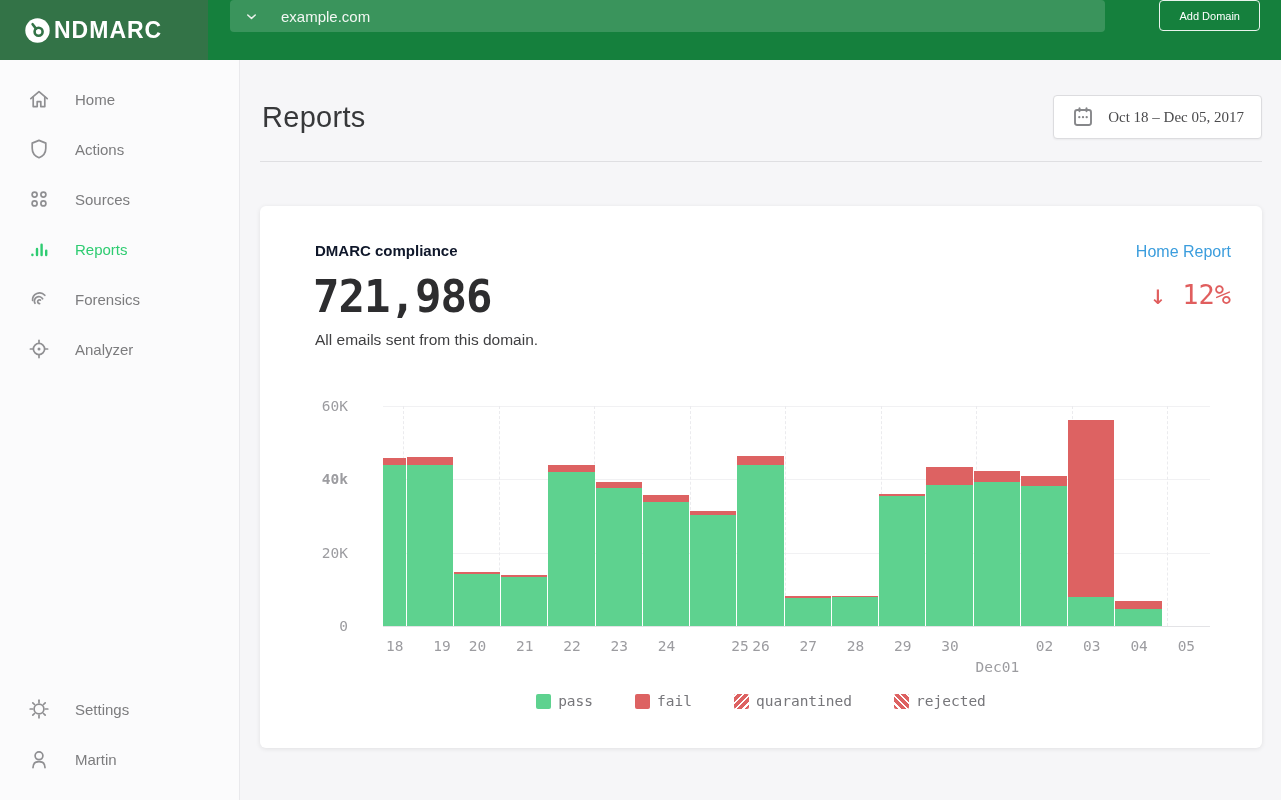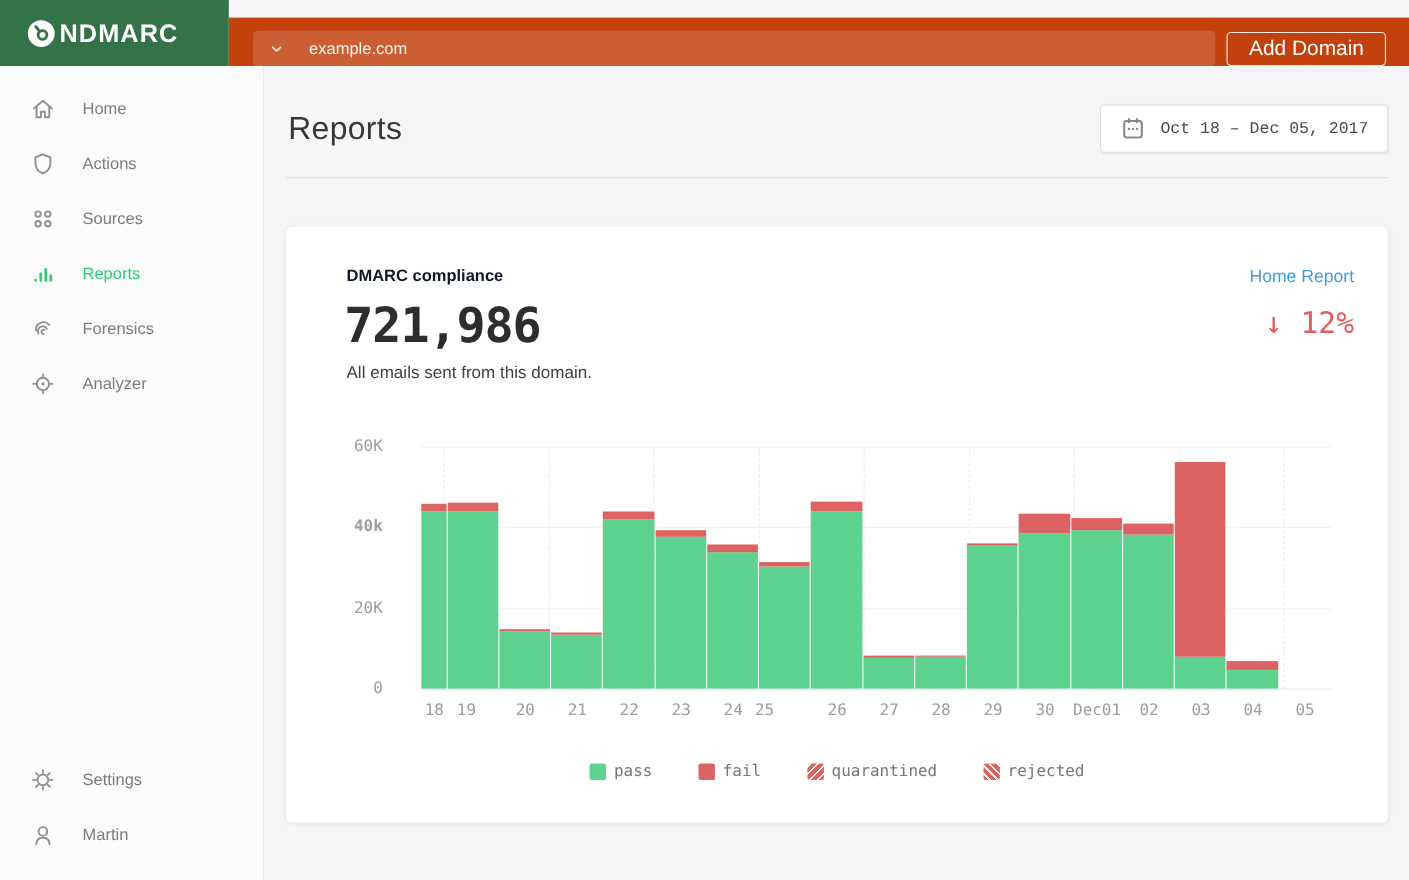--- a/index.html
+++ b/index.html
@@ -4,43 +4,43 @@
 <style>
   * { box-sizing: border-box; margin: 0; padding: 0; }
   html,body { width:1281px; height:800px; overflow:hidden;
     font-family:"Liberation Sans", sans-serif; background:#f6f6f8; }
 
   
   .header { display:flex; height:60px; width:100%; }
   .logo-block { width:208px; background:#337347; display:flex; align-items:center; padding-left:24px; flex-shrink:0; }
   .logo { display:flex; align-items:center; gap:2px; color:#fff; font-size:23px; font-weight:bold; letter-spacing:1px; }
   .logo svg { display:block; margin-right:1px; }
-  .topbar { flex:1; background:#c2410c; display:flex; align-items:flex-end; padding:0 21px 0 22px;margin-top:16px; }
+  .topbar { flex:1; background:#15803d; display:flex; align-items:flex-start; padding:0 21px 0 22px; }
   .domain-select { flex:1; max-width:875px; height:32px; background:rgba(255,255,255,0.16); border-radius:4px;
     display:flex; align-items:center; padding:0 14px; color:#f2f7f3; font-size:15px; cursor:pointer; }
   .domain-select .chev { margin-right:22px; display:flex; color:#eaf2ec; }
   .add-domain { margin-left:auto; height:31px; padding:0 19px; background:transparent; border:1px solid rgba(255,255,255,0.9);
-    border-radius:4px; color:#fff; font-size:19px; font-family:"Liberation Sans",sans-serif; cursor:pointer; }
+    border-radius:4px; color:#fff; font-size:11px; font-family:"Liberation Sans",sans-serif; cursor:pointer; }
 
   
   .body-row { display:flex; height:740px; }
   .sidebar { width:240px; background:#fbfbfc; border-right:1px solid #e9e9ec; position:relative; flex-shrink:0; padding-top:14px; }
   .side-item { height:50px; display:flex; align-items:center; padding-left:27px; cursor:pointer; color:#7c7c7e; font-size:15px; }
   .side-item .ic { width:24px; height:24px; margin-right:24px; color:#8f8f92; display:flex; align-items:center; justify-content:center; }
   .side-item.active { color:#2ecc71; }
   .side-item.active .ic { color:#2ecc71; }
   .side-footer { position:absolute; bottom:16px; left:0; right:0; }
 
   .main { flex:1; padding:0 19px 0 20px; }
   .main-head { display:flex; align-items:center; justify-content:space-between; padding-top:35px; margin-left:2px; }
   .page-title { font-size:29px; font-weight:500; color:#37383a; letter-spacing:0.3px; }
   .date-btn { height:44px; background:#fff; border:1px solid #dcdcdf; border-radius:4px; box-shadow:0 1px 2px rgba(0,0,0,0.05);
     display:flex; align-items:center; padding:0 17px; gap:13px; cursor:pointer; }
   .date-btn .ic { color:#86878a; display:flex; }
-  .date-text { font-family:Liberation Mono, monospace; font-size:15px; color:#4a4a4c; }
+  .date-text { font-family:Liberation Serif, serif; font-size:15px; color:#4a4a4c; }
   .head-divider { border:none; border-top:1px solid #dfdfe2; margin-top:22px; }
 
   
   .card { position:relative; margin-top:44px; height:542px; background:#fff; border-radius:6px;
     box-shadow:0 1px 5px rgba(0,0,0,0.09); }
   .card-title { position:absolute; left:55px; top:36px; font-size:15px; font-weight:bold; color:#0f172a; }
   .view-report { position:absolute; right:31px; top:37px; font-size:16px; color:#3b9ddd; text-decoration:none; cursor:pointer; }
   .big-number { position:absolute; left:53px; top:65px; font-family:"DejaVu Sans Mono", monospace; font-weight:bold;
     font-size:44px; color:#2d2d2f; letter-spacing:-1px; }
   .delta { position:absolute; right:31px; top:73px; font-family:"DejaVu Sans Mono", monospace; font-size:27px; color:#e05e5e; }
@@ -270,33 +270,33 @@
             <div class="bar-seg" style="left: 590.714px; width: 46.2571px; bottom: 144.1px; height: 10.6333px; background: rgb(221, 98, 98);"></div>
             <div class="bar-seg" style="left: 637.971px; width: 46.2571px; bottom: 0px; height: 140.067px; background: rgb(94, 210, 143);"></div>
             <div class="bar-seg" style="left: 637.971px; width: 46.2571px; bottom: 140.067px; height: 9.9px; background: rgb(221, 98, 98);"></div>
             <div class="bar-seg" style="left: 685.229px; width: 46.2571px; bottom: 0px; height: 28.6px; background: rgb(94, 210, 143);"></div>
             <div class="bar-seg" style="left: 685.229px; width: 46.2571px; bottom: 28.6px; height: 177.467px; background: rgb(221, 98, 98);"></div>
             <div class="bar-seg" style="left: 732.486px; width: 46.2571px; bottom: 0px; height: 17.2333px; background: rgb(94, 210, 143);"></div>
             <div class="bar-seg" style="left: 732.486px; width: 46.2571px; bottom: 17.2333px; height: 7.33333px; background: rgb(221, 98, 98);"></div>
           </div>
         <div id="xlabels">
             <div class="xlab" style="left: 134.814px;">18</div>
-            <div class="xlab" style="left: 164px;">19</div>
+            <div class="xlab" style="left: 182px;">19</div>
             <div class="xlab" style="left: 217.514px;">20</div>
             <div class="xlab" style="left: 264.771px;">21</div>
             <div class="xlab" style="left: 312.029px;">22</div>
             <div class="xlab" style="left: 359.286px;">23</div>
             <div class="xlab" style="left: 406.543px;">24</div>
-            <div class="xlab" style="left: 435px;">25</div>
+            <div class="xlab" style="left: 480px;">25</div>
             <div class="xlab" style="left: 501.057px;">26</div>
             <div class="xlab" style="left: 548.314px;">27</div>
             <div class="xlab" style="left: 595.571px;">28</div>
             <div class="xlab" style="left: 642.829px;">29</div>
             <div class="xlab" style="left: 690.086px;">30</div>
-            <div class="xlab" style="left: 737.343px;">Dec01</div>
+            <div class="xlab" style="left: 737.343px; margin-top: 21px;">Dec01</div>
             <div class="xlab" style="left: 784.6px;">02</div>
             <div class="xlab" style="left: 831.857px;">03</div>
             <div class="xlab" style="left: 879.114px;">04</div>
             <div class="xlab" style="left: 926.371px;">05</div>
           </div>
       </div>
 
       <div class="legend" id="legend">
           <div class="leg-item">
             <span class="sw sw-pass"></span>

